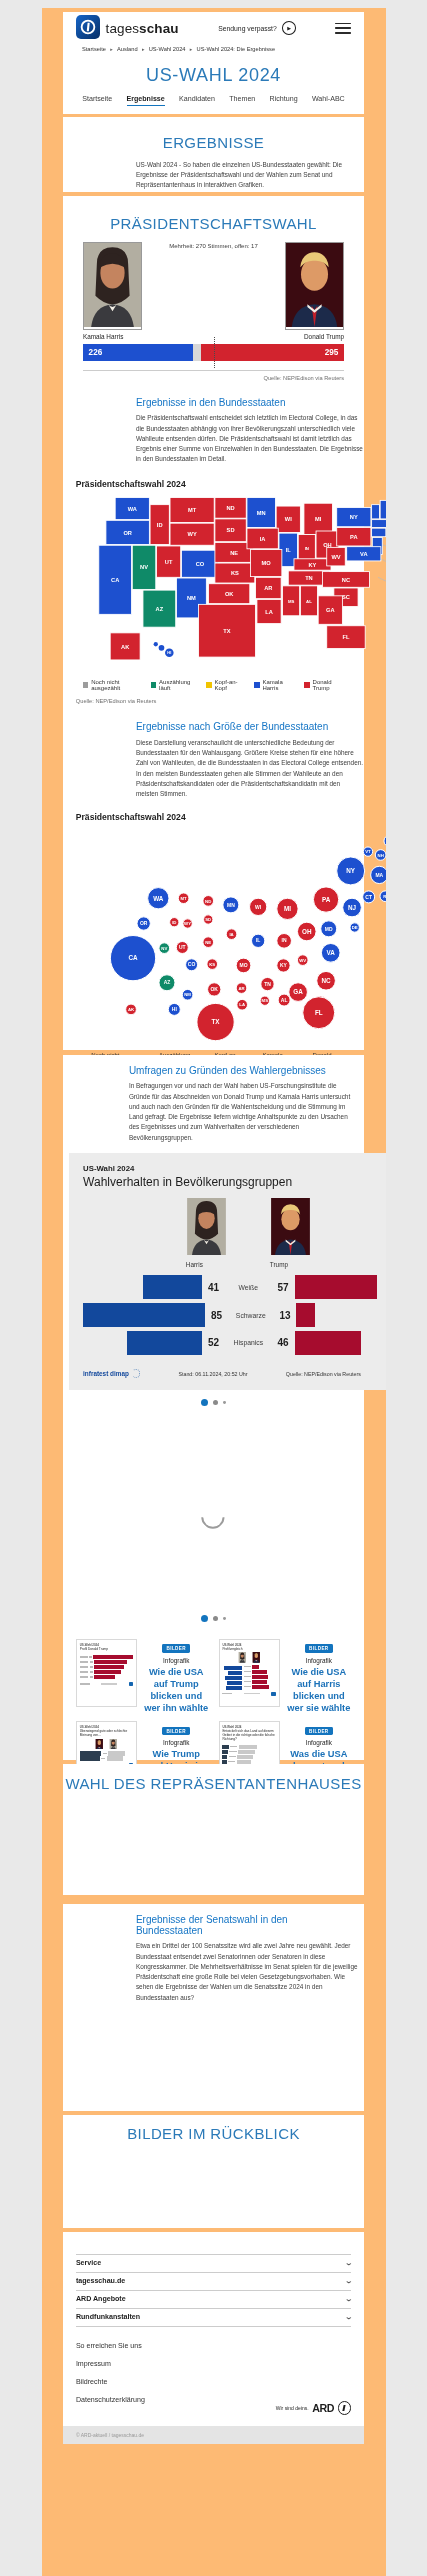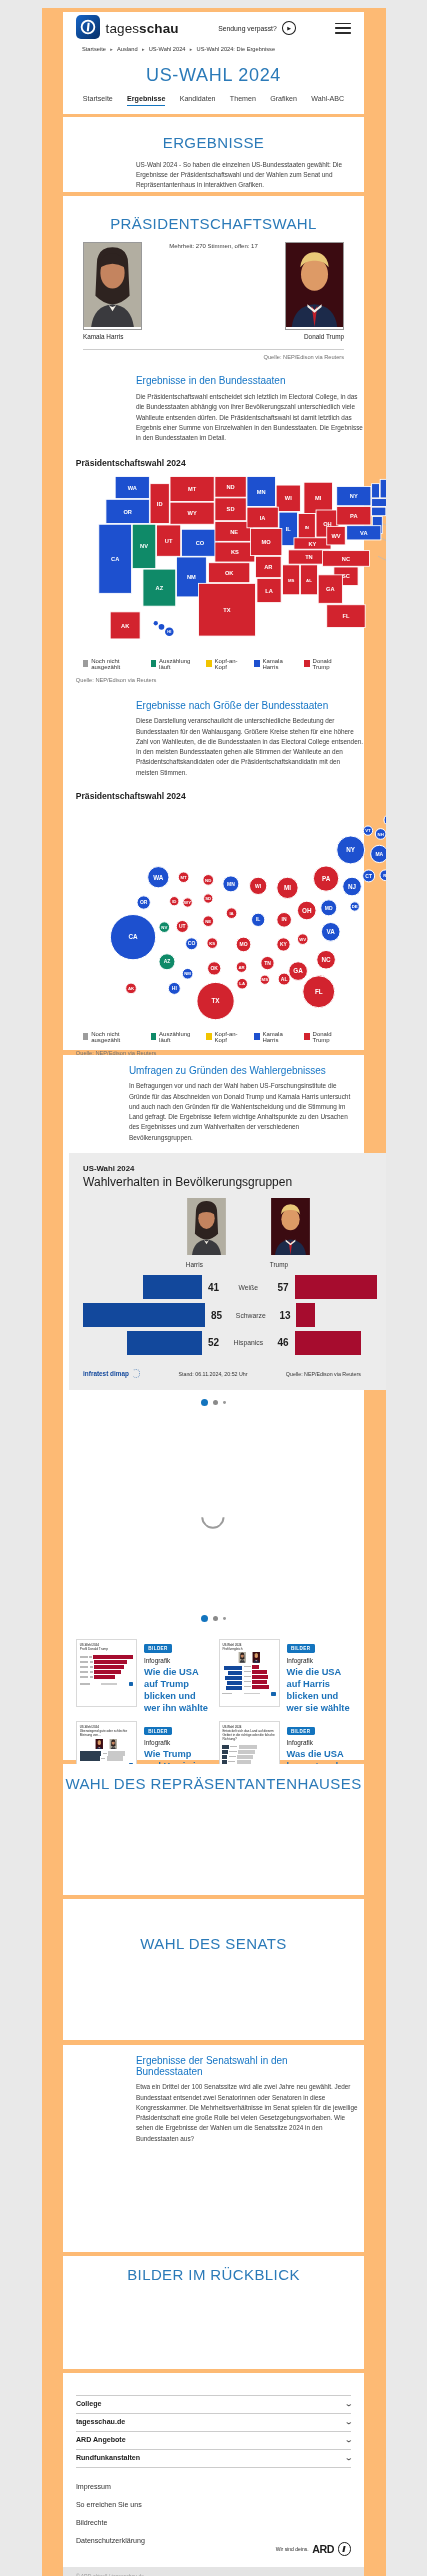--- a/index.html
+++ b/index.html
@@ -79,21 +79,21 @@
   .t-kicker{font-size:2.9px;color:#555;font-weight:700;}
   .t-title{font-size:3.2px;color:#1d1d1d;line-height:1.3;}
   .t-body{margin-top:2.1px;display:flex;flex-direction:column;gap:1.4px;}
   .t-row{display:flex;align-items:center;gap:1.4px;height:3.6px;}
   .t-lbl{height:1.1px;background:#bbb;}
   .t-foot{display:flex;justify-content:space-between;align-items:center;margin-top:2.9px;}
   .t-foot .fa{width:10px;height:1.4px;background:#bbb;}
   .t-foot .fb{width:15.7px;height:1.4px;background:#ccc;}
   .t-foot .fc{width:4.3px;height:4.3px;background:#1465b0;border-radius:0.7px;}
   .t-photos{display:flex;justify-content:center;gap:5.7px;margin:1.4px 0;}
-  .t-text{padding-top:1.4px;}
+  .t-text{padding-top:1.4px;text-align:center;}
   .badge{display:inline-block;background:#1374be;color:#fff;font-size:4.6px;font-weight:700;letter-spacing:0.4px;padding:1.8px 4.3px;border-radius:1.4px;}
   .t-infokicker{font-size:6.4px;color:#1d1d1d;margin-top:3.6px;}
   .t-head{font-size:9.3px;color:#1c72b9;font-weight:600;line-height:1.3;margin-top:2.1px;}
 
   
   .footrow{display:flex;justify-content:space-between;align-items:center;height:17px;border-top:0.7px solid #ccc;font-size:7.1px;font-weight:700;color:#1d1d1d;cursor:pointer;}
   .footrow .chev{color:#555;font-size:6.4px;transform:scaleX(1.6);}
   .footrows{margin:0 0 0 0;}
   .footrows .last{border-bottom:0.7px solid #ccc;}
   .footlinks{margin-top:10px;display:flex;flex-direction:column;gap:0;}
@@ -147,21 +147,21 @@
         <a>US-Wahl 2024</a>
         <span class="sep">▸</span>
         <a>US-Wahl 2024: Die Ergebnisse</a>
       </div>
     <div class="pagetitle">US-WAHL 2024</div>
     <div class="tabs" id="tabs">
         <div class="tab">Startseite</div>
         <div class="tab active">Ergebnisse</div>
         <div class="tab">Kandidaten</div>
         <div class="tab">Themen</div>
-        <div class="tab">Grafiken</div>
+        <div class="tab">Richtung</div>
         <div class="tab">Wahl-ABC</div>
       </div>
   </div>
 
   <div class="gap5"></div>
 
   <div class="card" style="height:75px;padding:0 20px;">
     <div class="bigheading" style="padding-top:17px;">ERGEBNISSE</div>
     <p class="para indent" style="margin-top:8.6px;">US-Wahl 2024 - So haben die einzelnen US-Bundesstaaten gewählt: Die Ergebnisse der Präsidentschaftswahl und der Wahlen zum Senat und Repräsentantenhaus in interaktiven Grafiken.</p>
   </div>
@@ -188,20 +188,28 @@
     <ellipse cx="40" cy="44" rx="19" ry="23" fill="#dd9a66"></ellipse>
     <path d="M20 34 Q22 14 40 13 Q58 14 60 34 Q52 24 40 25 Q28 24 20 34 Z" fill="#e9c878"></path>
     <path d="M8 118 Q12 88 40 86 Q68 88 72 118 Z" fill="#1c2a4a"></path>
     <path d="M36 88 L40 94 L44 88 L40 118 Z" fill="#c0202a"></path>
     <path d="M30 86 L40 94 L50 86 L50 90 L40 98 L30 90 Z" fill="#f2ede4"></path>
   </svg></div>
     </div>
     <div class="names">
       <span>Kamala Harris</span>
       <span>Donald Trump</span>
+    </div>
+    <div class="evbar" id="evbar">
+      <div class="seg" id="seg-dem" style="width: 42.0074%; background: rgb(29, 80, 207);"></div>
+      <div class="seg" id="seg-open" style="background: rgb(216, 216, 216); width: 3.15985%;"></div>
+      <div class="seg" id="seg-rep" style="flex: 1 1 0%; background: rgb(210, 35, 46);"></div>
+      <div class="evnum" style="left:5.7px;">226</div>
+      <div class="evnum" style="right:5.7px;">295</div>
+      <div class="majline" id="majline" style="left: 50.1859%;"></div>
     </div>
     <div class="divider"></div>
     <div class="source src-right">Quelle: NEP/Edison via Reuters</div>
 
     <div style="margin-top:15.7px;" class="indent">
       <div class="subheading">Ergebnisse in den Bundesstaaten</div>
       <p class="para">Die Präsidentschaftswahl entscheidet sich letztlich im Electoral College, in das die Bundesstaaten abhängig von ihrer Bevölkerungszahl unterschiedlich viele Wahlleute entsenden dürfen. Die Präsidentschaftswahl ist damit letztlich das Ergebnis einer Summe von Einzelwahlen in den Bundesstaaten. Die Ergebnisse in den Bundesstaaten im Detail.</p>
     </div>
     <div class="chartlabel" style="margin-top:14.3px;margin-left:-7.1px;">Präsidentschaftswahl 2024</div>
     <svg id="usmap" width="359" height="180" viewBox="0 0 504 252" style="margin:4.3px 0 0 -7.1px;display:block;">
@@ -978,23 +986,20 @@
   </div>
 
   <div class="gap6"></div>
 
   <div class="card" style="height:131px;">
     <div class="bigheading" style="padding-top:11.4px;">WAHL DES REPRÄSENTANTENHAUSES</div>
   </div>
 
   <div class="gap6"></div>
 
-  <div class="card" style="height:141px;">
-    <div class="bigheading" style="padding-top:36px;">WAHL DES SENATS</div>
-  </div>
 
   <div class="gap6"></div>
 
   <div class="card" style="height:207px;padding:0 20px;">
     <div style="padding-top:10px;" class="indent">
       <div class="subheading">Ergebnisse der Senatswahl in den Bundesstaaten</div>
       <p class="para">Etwa ein Drittel der 100 Senatssitze wird alle zwei Jahre neu gewählt. Jeder Bundesstaat entsendet zwei Senatorinnen oder Senatoren in diese Kongresskammer. Die Mehrheitsverhältnisse im Senat spielen für die jeweilige Präsidentschaft eine große Rolle bei vielen Gesetzgebungsvorhaben. Wie sehen die Ergebnisse der Wahlen um die Senatssitze 2024 in den Bundesstaaten aus?</p>
     </div>
   </div>
 
@@ -1002,39 +1007,39 @@
 
   <div class="card" style="height:113px;">
     <div class="bigheading" style="padding-top:10px;">BILDER IM RÜCKBLICK</div>
   </div>
 
   <div class="gap6"></div>
 
   <div class="card" style="height:194px;padding:21.4px 13px 0 13px;">
     <div class="footrows" id="footrows">
         <div class="footrow">
-          <span>College</span>
+          <span>Service</span>
           <span class="chev">⌄</span>
         </div>
         <div class="footrow">
           <span>tagesschau.de</span>
           <span class="chev">⌄</span>
         </div>
         <div class="footrow">
           <span>ARD Angebote</span>
           <span class="chev">⌄</span>
         </div>
         <div class="footrow last">
           <span>Rundfunkanstalten</span>
           <span class="chev">⌄</span>
         </div>
       </div>
     <div class="footlinks" id="footlinks">
+        <a>So erreichen Sie uns</a>
         <a>Impressum</a>
-        <a>So erreichen Sie uns</a>
         <a>Bildrechte</a>
         <a>Datenschutzerklärung</a>
       </div>
     <div class="ardblock">
       <span class="ardtag">Wir sind deins.</span>
       <span class="ardbrand">ARD</span>
       <span class="ardone">
           <span></span>
         </span>
     </div>

